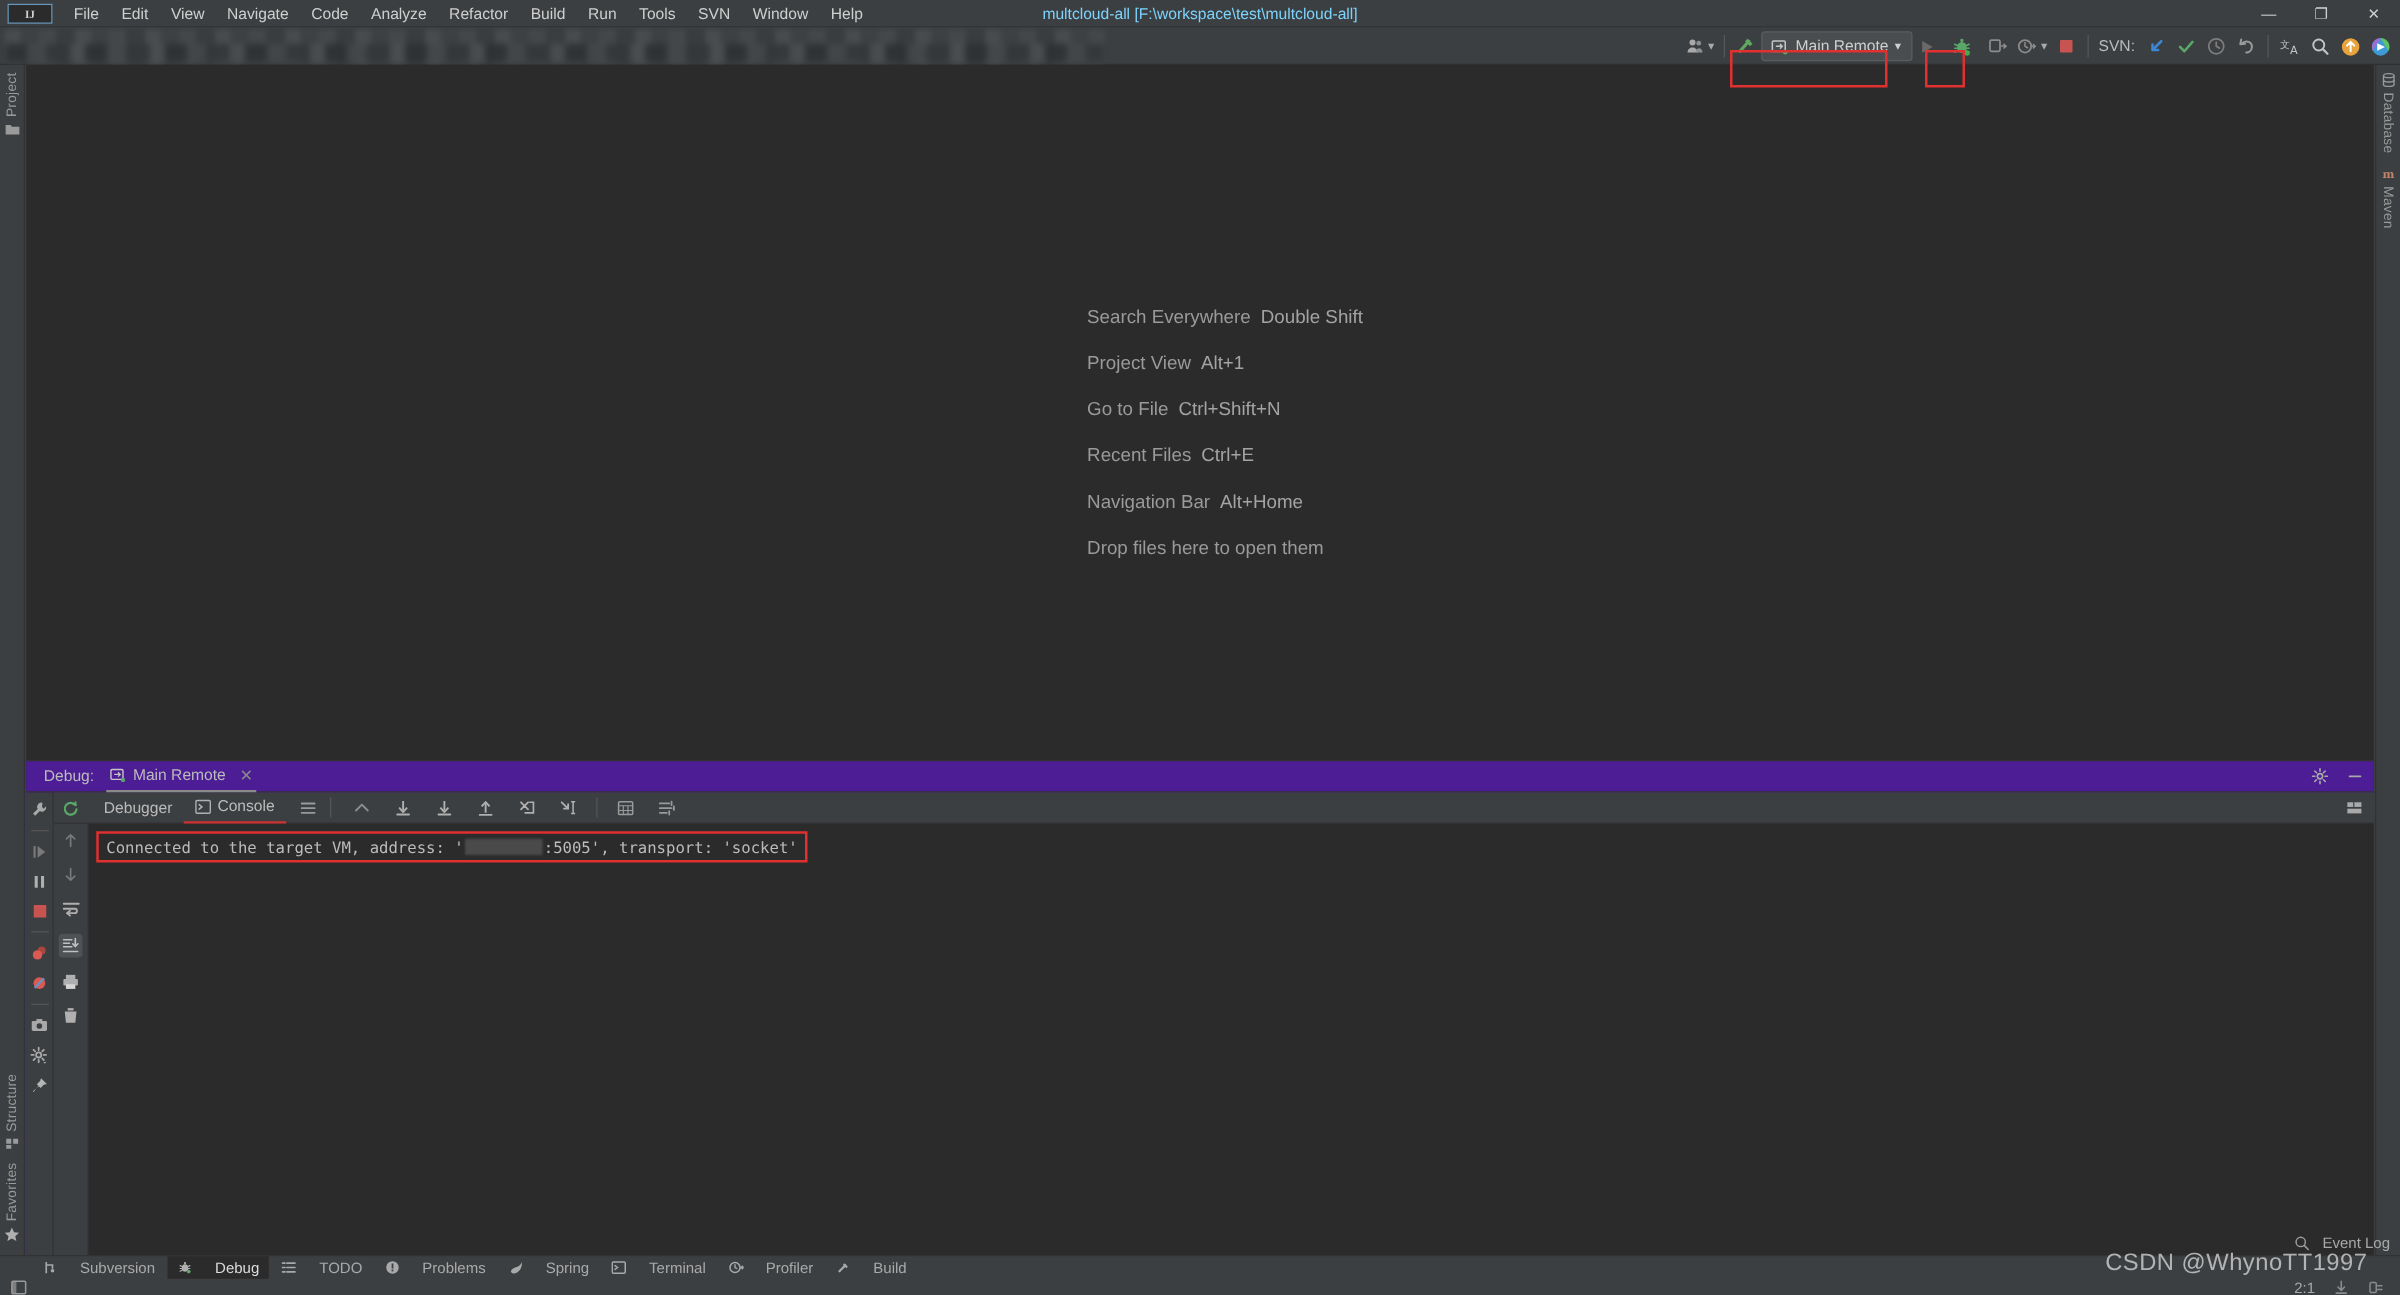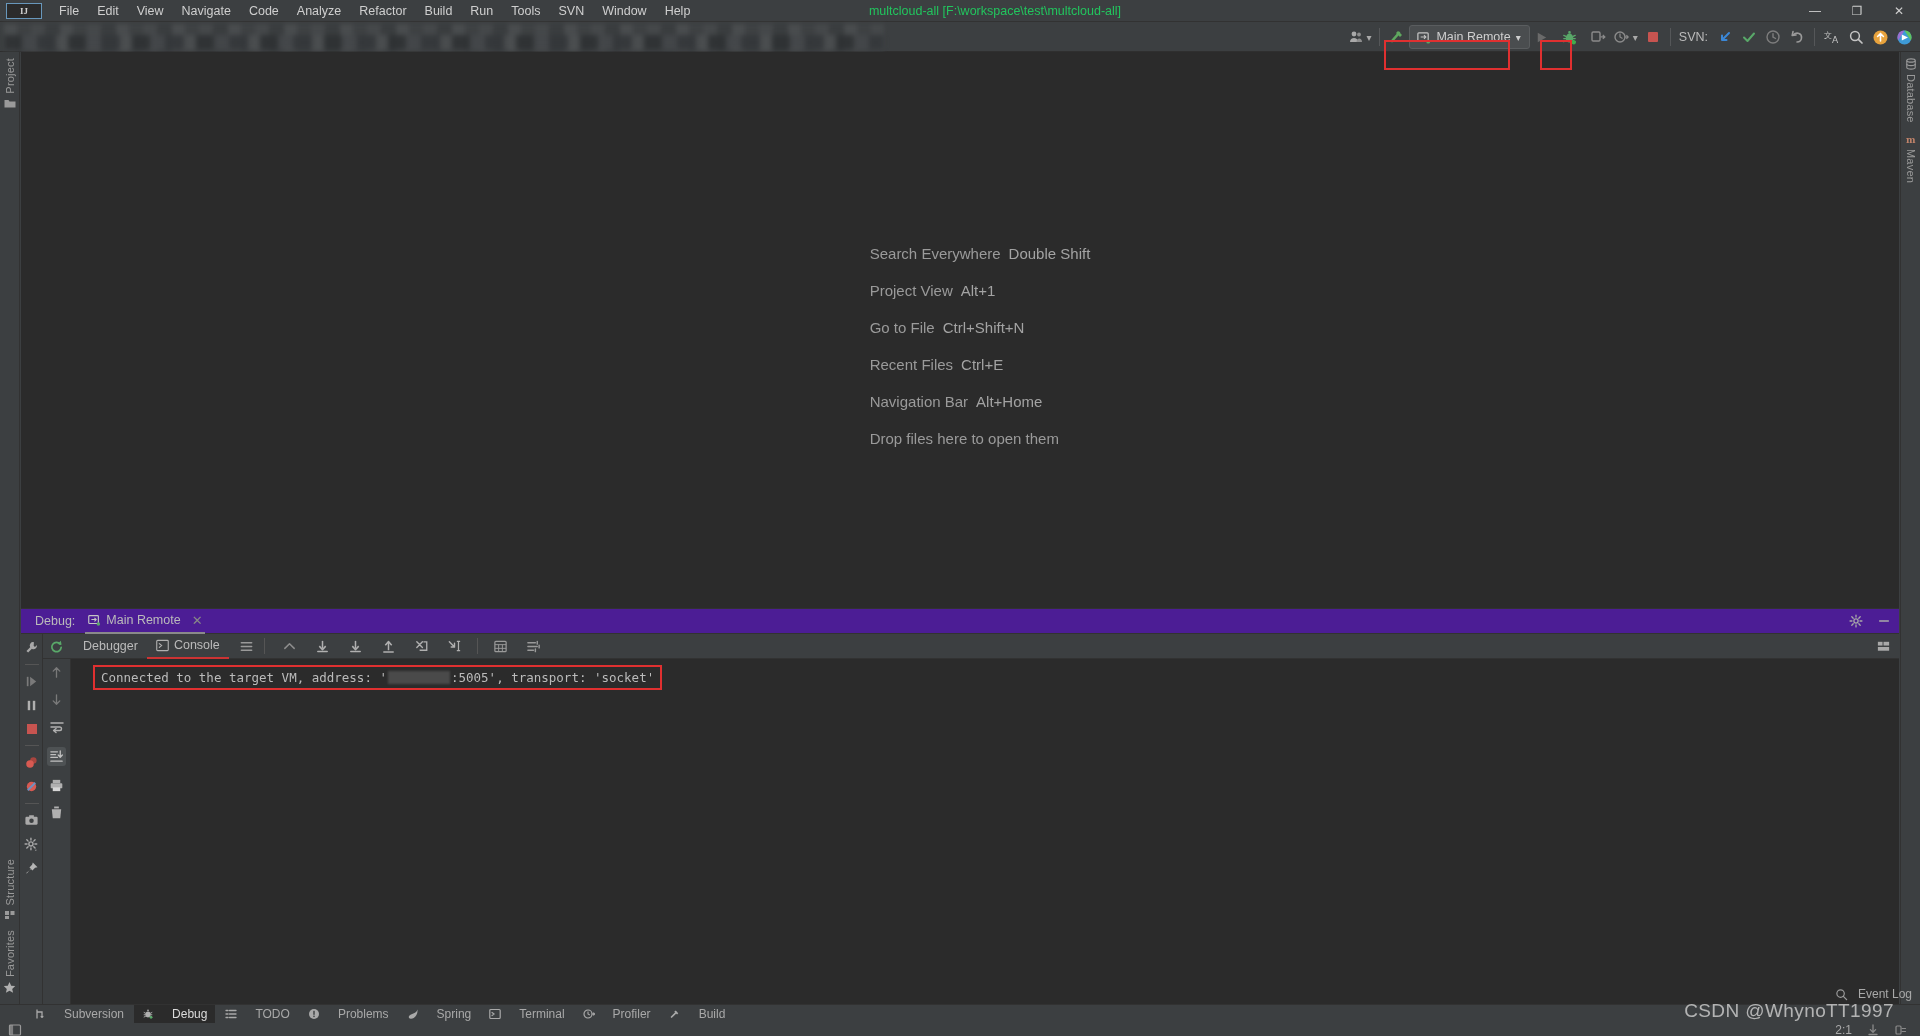--- a/index.html
+++ b/index.html
@@ -25,21 +25,21 @@
     display: flex; align-items: center; justify-content: center;
     font-size: 9px; color: #d0d0d0; font-weight: bold;
     font-family: "Liberation Serif", serif;
   }
   .menu-item {
     font-size: 12.5px; color: #cfcfcf; padding: 2px 9px;
     white-space: nowrap; cursor: default;
   }
   .win-title {
     position: absolute; left: 50%; transform: translateX(-50%);
-    font-size: 12.5px; color: #22c55e; white-space: nowrap; margin-left: 35px;
+    font-size: 12.5px; color: #7dd3fc; white-space: nowrap;
   }
   .win-buttons {
     position: absolute; right: 0; top: 0; height: 22px;
     display: flex; align-items: center;
   }
   .win-btn {
     width: 42px; height: 22px; display: flex;
     align-items: center; justify-content: center;
     color: #cfcfcf; font-size: 12px;
   }
@@ -169,21 +169,21 @@
   .dw-subtab.active { border-bottom: 2px solid #cc3333; }
   .dw-tabs-right { position: absolute; right: 8px; display: flex; align-items: center; }
   .dw-content { flex: 1; display: flex; min-height: 0; }
   .dw-inner-rail {
     width: 28px; background: #3c3f41; padding-top: 6px;
     display: flex; flex-direction: column; align-items: center; gap: 12px;
     border-right: 1px solid #323232;
   }
   .console {
     flex: 1; background: #2b2b2b; position: relative;
-    padding: 6px 0 0 20px; min-width: 0;
+    padding: 6px 0 0 4px; min-width: 0;
   }
   .console-line {
     font-family: "DejaVu Sans Mono", monospace; font-size: 12.5px;
     color: #bbbbbb; white-space: pre; display: inline-flex;
     align-items: center; padding: 3px 6px;
   }
   .console-wrap {
     display: inline-block; border: 2px solid #e03030; margin-left: 2px;
   }
   .redact {

